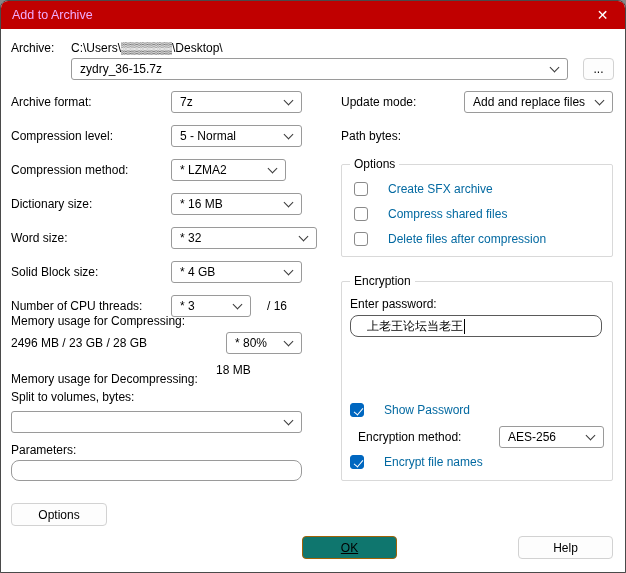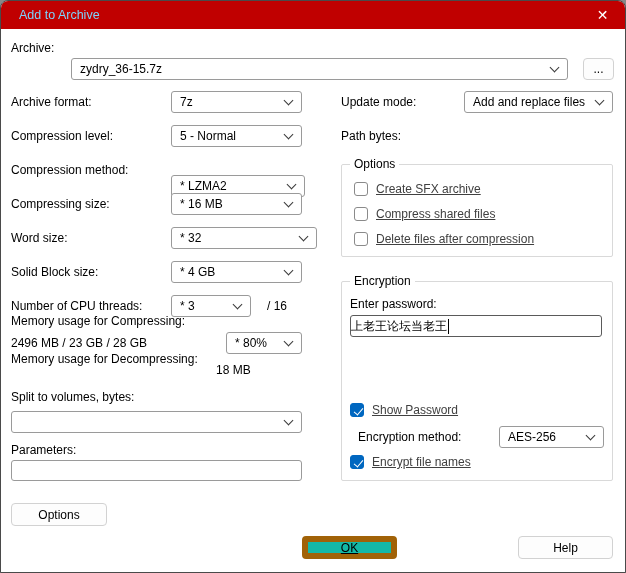--- a/index.html
+++ b/index.html
@@ -2,63 +2,64 @@
 <html><head>
 <meta charset="utf-8">
 <style>
   * { margin:0; padding:0; box-sizing:border-box; }
   html,body { width:626px; height:573px; }
   body { font-family:"Liberation Sans", sans-serif; background:#888; }
   #win { position:relative; width:626px; height:573px; background:#ffffff;
          border:1px solid #4a4a4a; border-radius:8px 8px 0 0; overflow:hidden; }
   #titlebar { position:absolute; left:0; top:0; right:0; height:28px; background:#c00000;
               display:flex; align-items:center; }
-  #title { color:#7dd3fc; font-size:12.5px; padding-left:18px; }
+  #title { color:#f0abfc; font-size:12.5px; padding-left:11px; }
   #close { margin-left:auto; width:45px; height:28px; display:flex; align-items:center;
            justify-content:center; color:#fff; font-size:14px; cursor:default; }
   .lbl { position:absolute; font-size:12px; color:#000; white-space:nowrap; line-height:16px; }
   .combo { position:absolute; height:22px; background:#fff; border:1px solid #9a9a9a;
            border-radius:3px; display:flex; align-items:center; padding:0 9px 0 8px;
            font-size:12px; color:#000; }
   .combo .val { white-space:nowrap; overflow:hidden; }
   .chev { margin-left:auto; width:7px; height:7px; flex:none;
           border-right:1.3px solid #3a3a3a; border-bottom:1.3px solid #3a3a3a;
           transform:rotate(45deg); margin-top:-4px; }
-  .textfield { position:absolute; background:#fff; border:1px solid #9a9a9a; border-radius:3px;
-               font-size:12px; display:flex; align-items:center; padding:0 0; color:#000; }
+  .textfield { position:absolute; background:#fff; border:1px solid #9a9a9a; border-radius:8px;
+               font-size:12px; display:flex; align-items:center; padding:0 16px; color:#000; }
   .textfield.focused { border:1px solid #5a5a5a; }
   .caret { width:1px; height:15px; background:#000; margin-left:1px; }
   .btn { position:absolute; height:23px; background:#fdfdfd; border:1px solid #d2d2d2;
          border-radius:4px; font-size:12px; color:#000; display:flex; align-items:center;
          justify-content:center; cursor:default; }
-  .btn.primary { background:#14b8a6; border:6px solid #a16207;text-decoration:underline; }
+  .btn.primary { background:#0f766e; border:1px solid #a16207;text-decoration:underline; }
   .groupbox { position:absolute; border:1px solid #d9d9d9; border-radius:2px; }
   .group-title { position:absolute; top:-8px; left:8px; background:#fff; padding:0 4px;
                  font-size:12px; color:#000; }
-  .checkrow { position:absolute; display:flex; align-items:center; gap:8px; font-size:12px; color:#404040;text-decoration:underline; }
+  .checkrow { position:absolute; display:flex; align-items:center; gap:20px; font-size:12px; color:#0369a1; }
   .checkbox { width:14px; height:14px; border:1px solid #8a8a8a; border-radius:3px;
               background:#fff; flex:none; position:relative; }
   .checkbox.checked { background:#0067c0; border-color:#0067c0; }
   .checkbox.checked::after { content:""; position:absolute; left:4.5px; top:1.5px; width:4px;
               height:8px; border-right:1.6px solid #fff; border-bottom:1.6px solid #fff;
               transform:rotate(40deg); }
 </style>
 </head>
 <body>
 
 <div id="win">
 
   <div id="titlebar" style="background: rgb(192, 0, 0);">
     <span id="title">Add to Archive</span>
     <span id="close">
       <span>✕</span>
     </span>
   </div>
 
   <span class="lbl" style="left:10px;top:39px">Archive:</span>
+  <span class="lbl" style="left:70px;top:39px">C:\Users\▒▒▒▒▒▒\Desktop\</span>
   <div class="combo" style="left:70px;top:57px;width:497px">
     <span class="val">zydry_36-15.7z</span>
     <span class="chev"></span>
   </div>
   <div class="btn" style="left:582px;top:57px;width:31px;height:22px">
     <span>...</span>
   </div>
 
   <span class="lbl" style="left:10px;top:93px">Archive format:</span>
   <div class="combo" style="left:170px;top:90px;width:131px">
@@ -66,26 +67,26 @@
     <span class="chev"></span>
   </div>
 
   <span class="lbl" style="left:10px;top:127px">Compression level:</span>
   <div class="combo" style="left:170px;top:124px;width:131px">
     <span class="val">5 - Normal</span>
     <span class="chev"></span>
   </div>
 
   <span class="lbl" style="left:10px;top:161px">Compression method:</span>
-  <div class="combo" style="left:170px;top:174px;width:134px">
+  <div class="combo" style="left:170px;top:158px;width:115px">
     <span class="val">* LZMA2</span>
     <span class="chev"></span>
   </div>
 
-  <span class="lbl" style="left:10px;top:195px">Compressing size:</span>
+  <span class="lbl" style="left:10px;top:195px">Dictionary size:</span>
   <div class="combo" style="left:170px;top:192px;width:131px">
     <span class="val">* 16 MB</span>
     <span class="chev"></span>
   </div>
 
   <span class="lbl" style="left:10px;top:229px">Word size:</span>
   <div class="combo" style="left:170px;top:226px;width:146px">
     <span class="val">* 32</span>
     <span class="chev"></span>
   </div>
@@ -103,21 +104,21 @@
   </div>
   <span class="lbl" style="left:266px;top:297px">/ 16</span>
 
   <span class="lbl" style="left:10px;top:312px">Memory usage for Compressing:</span>
   <span class="lbl" style="left:10px;top:334px">2496 MB / 23 GB / 28 GB</span>
   <div class="combo" style="left:225px;top:331px;width:76px">
     <span class="val">* 80%</span>
     <span class="chev"></span>
   </div>
 
-  <span class="lbl" style="left:10px;top:350px">Memory usage for Decompressing:</span>
+  <span class="lbl" style="left:10px;top:370px">Memory usage for Decompressing:</span>
   <span class="lbl" style="left:215px;top:361px">18 MB</span>
 
   <span class="lbl" style="left:10px;top:388px">Split to volumes, bytes:</span>
   <div class="combo" style="left:10px;top:410px;width:291px">
     <span class="val"></span>
     <span class="chev"></span>
   </div>
 
   <span class="lbl" style="left:10px;top:441px">Parameters:</span>
   <div class="textfield" style="left:10px;top:459px;width:291px;height:21px">

